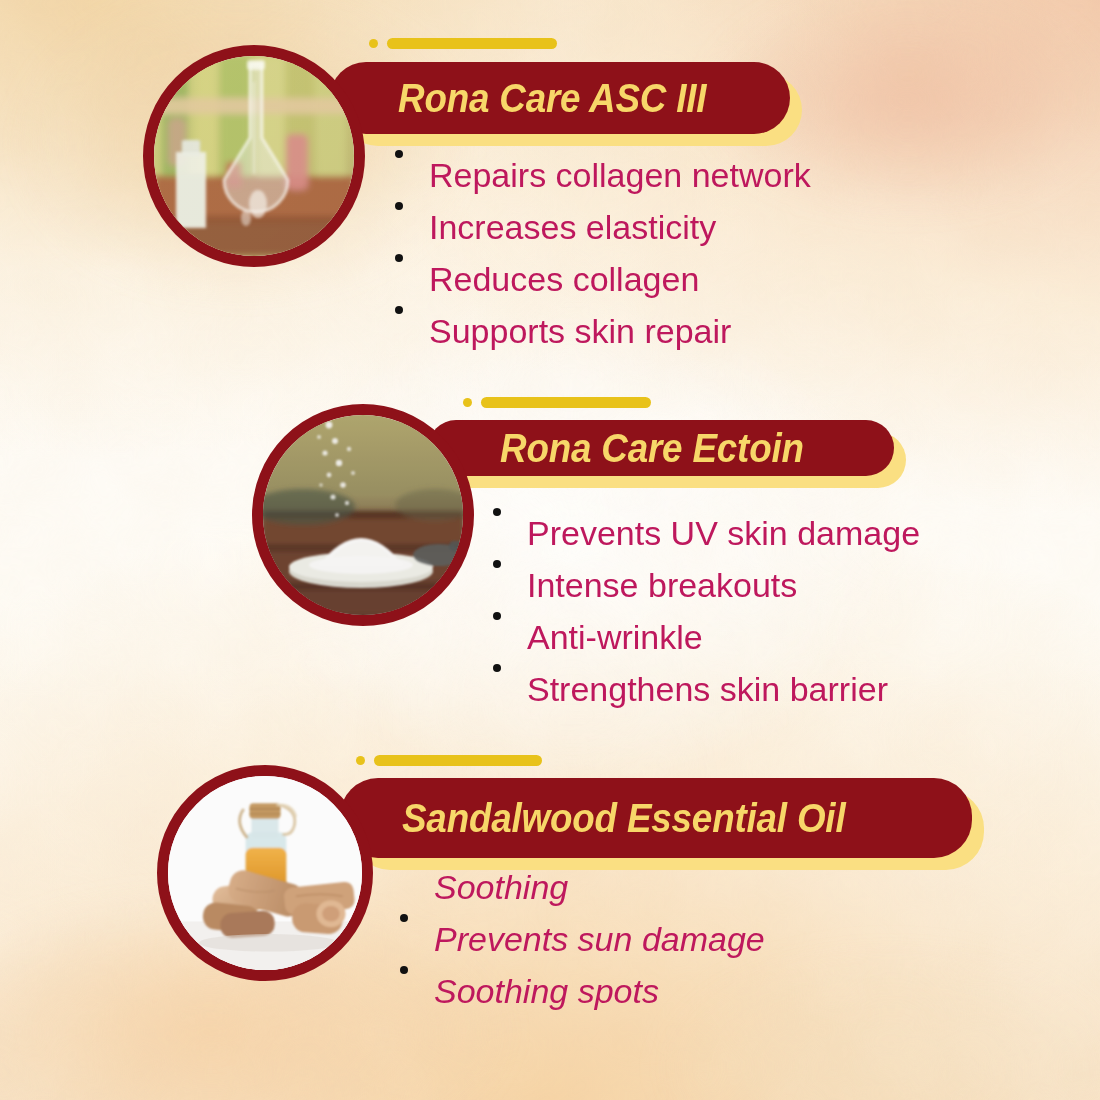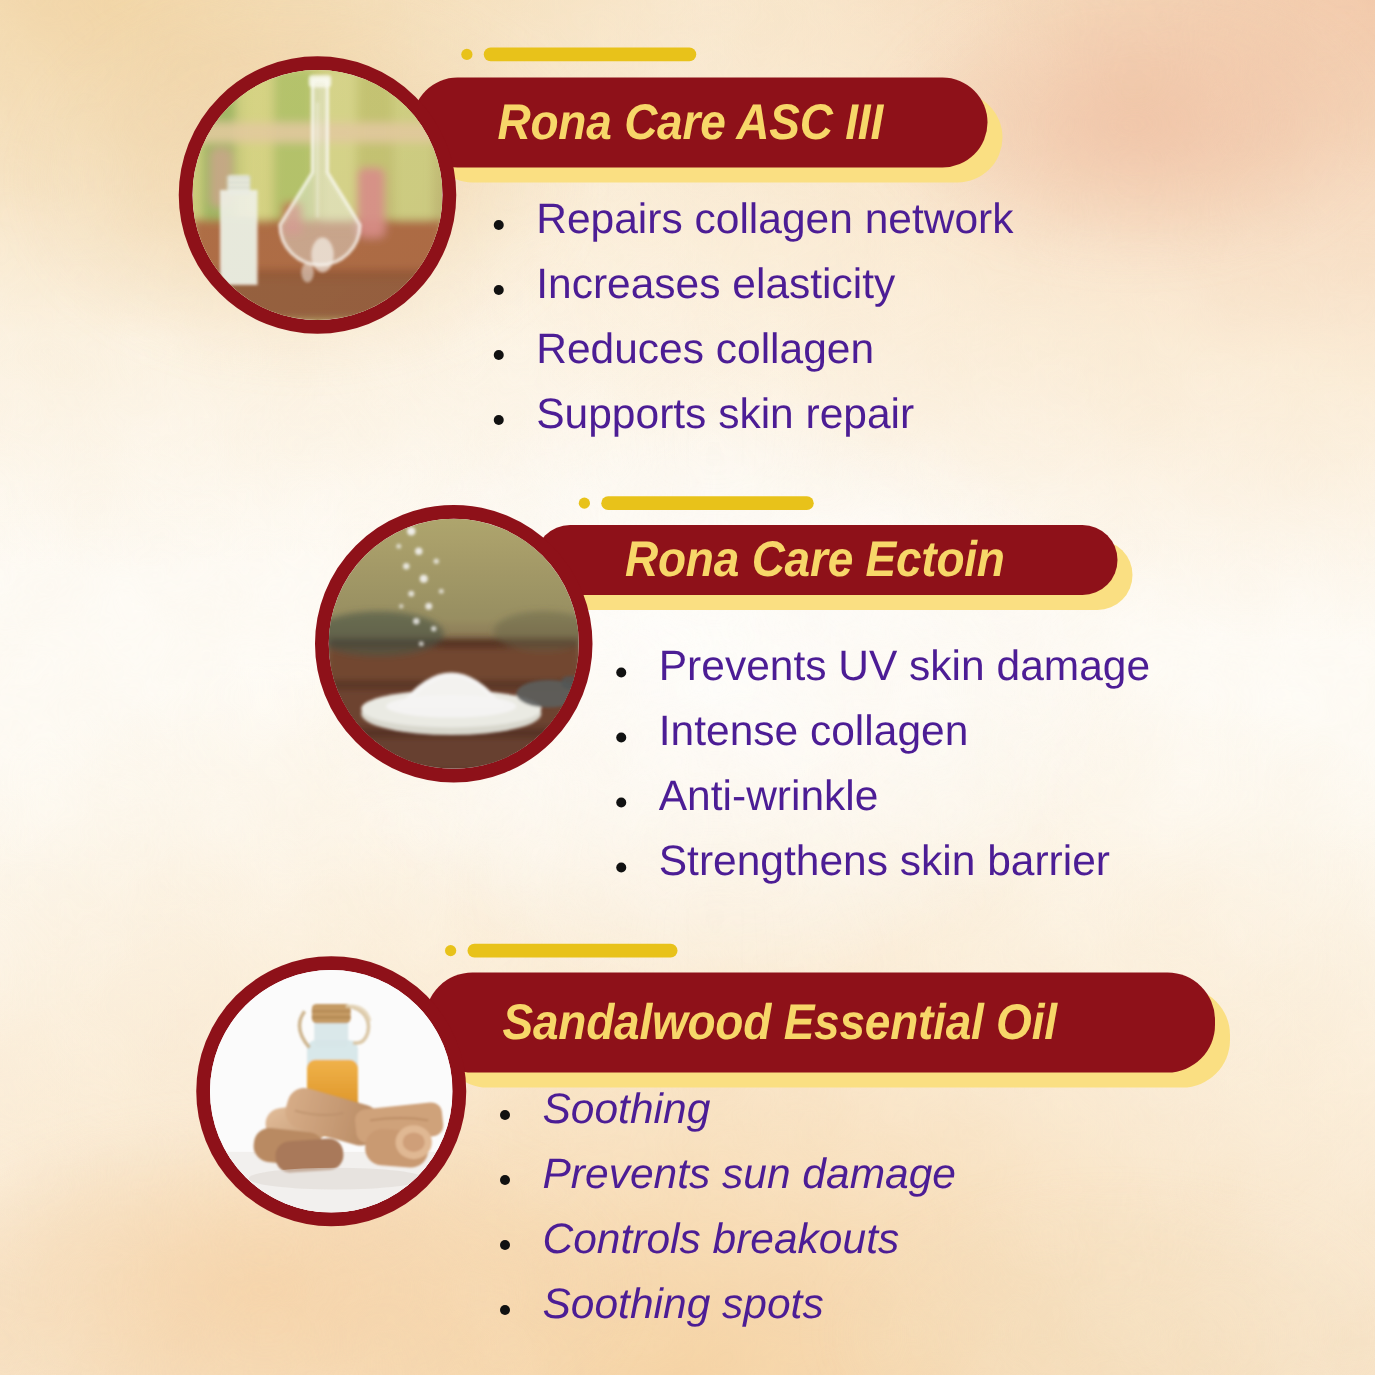--- a/index.html
+++ b/index.html
@@ -47,21 +47,21 @@
   .banner-wrap{position:absolute;z-index:4;}
   .banner-shadow{position:absolute;left:12px;top:12px;right:-12px;bottom:-12px;
     background:#fadf82;border-radius:38px;}
   .banner{position:absolute;inset:0;background:#8e1119;border-radius:38px;
     display:flex;align-items:center;font-style:italic;}
   .banner-title{color:#f7d769;font-weight:700;letter-spacing:-0.2px;
     white-space:nowrap;font-family:"Liberation Sans","DejaVu Sans",sans-serif;
     transform:scaleX(0.92);transform-origin:left center;}
 
   .bullets{position:absolute;z-index:3;}
-  .bullet{display:flex;align-items:flex-end;color:#4c1d95;
+  .bullet{display:flex;align-items:flex-start;color:#be185d;
     font-size:34px;line-height:1.0;margin-bottom:18px;}
   .bullet .mk{width:8px;height:8px;border-radius:50%;background:#111;
     flex:0 0 auto;margin-right:26px;position:relative;top:-8px;}
   .bullet .tx{white-space:nowrap;}
 </style>
 </head>
 <body>
 
 <div class="bg">
   <div class="bg-base"></div>
@@ -239,21 +239,21 @@
       </svg>
     </div>
 
     <div class="bullets" style="left:493px;top:516px;">
       <div class="bullet">
         <span class="mk"></span>
         <span class="tx">Prevents UV skin damage</span>
       </div>
       <div class="bullet">
         <span class="mk"></span>
-        <span class="tx">Intense collagen</span>
+        <span class="tx">Intense breakouts</span>
       </div>
       <div class="bullet">
         <span class="mk"></span>
         <span class="tx">Anti-wrinkle</span>
       </div>
       <div class="bullet">
         <span class="mk"></span>
         <span class="tx">Strengthens skin barrier</span>
       </div>
     </div>
@@ -325,22 +325,18 @@
       <div class="bullet">
         <span class="mk"></span>
         <span class="tx">Soothing</span>
       </div>
       <div class="bullet">
         <span class="mk"></span>
         <span class="tx">Prevents sun damage</span>
       </div>
       <div class="bullet">
         <span class="mk"></span>
-        <span class="tx">Controls breakouts</span>
-      </div>
-      <div class="bullet">
-        <span class="mk"></span>
         <span class="tx">Soothing spots</span>
       </div>
     </div>
   </div>
 
 </div>
 
 </body></html>

